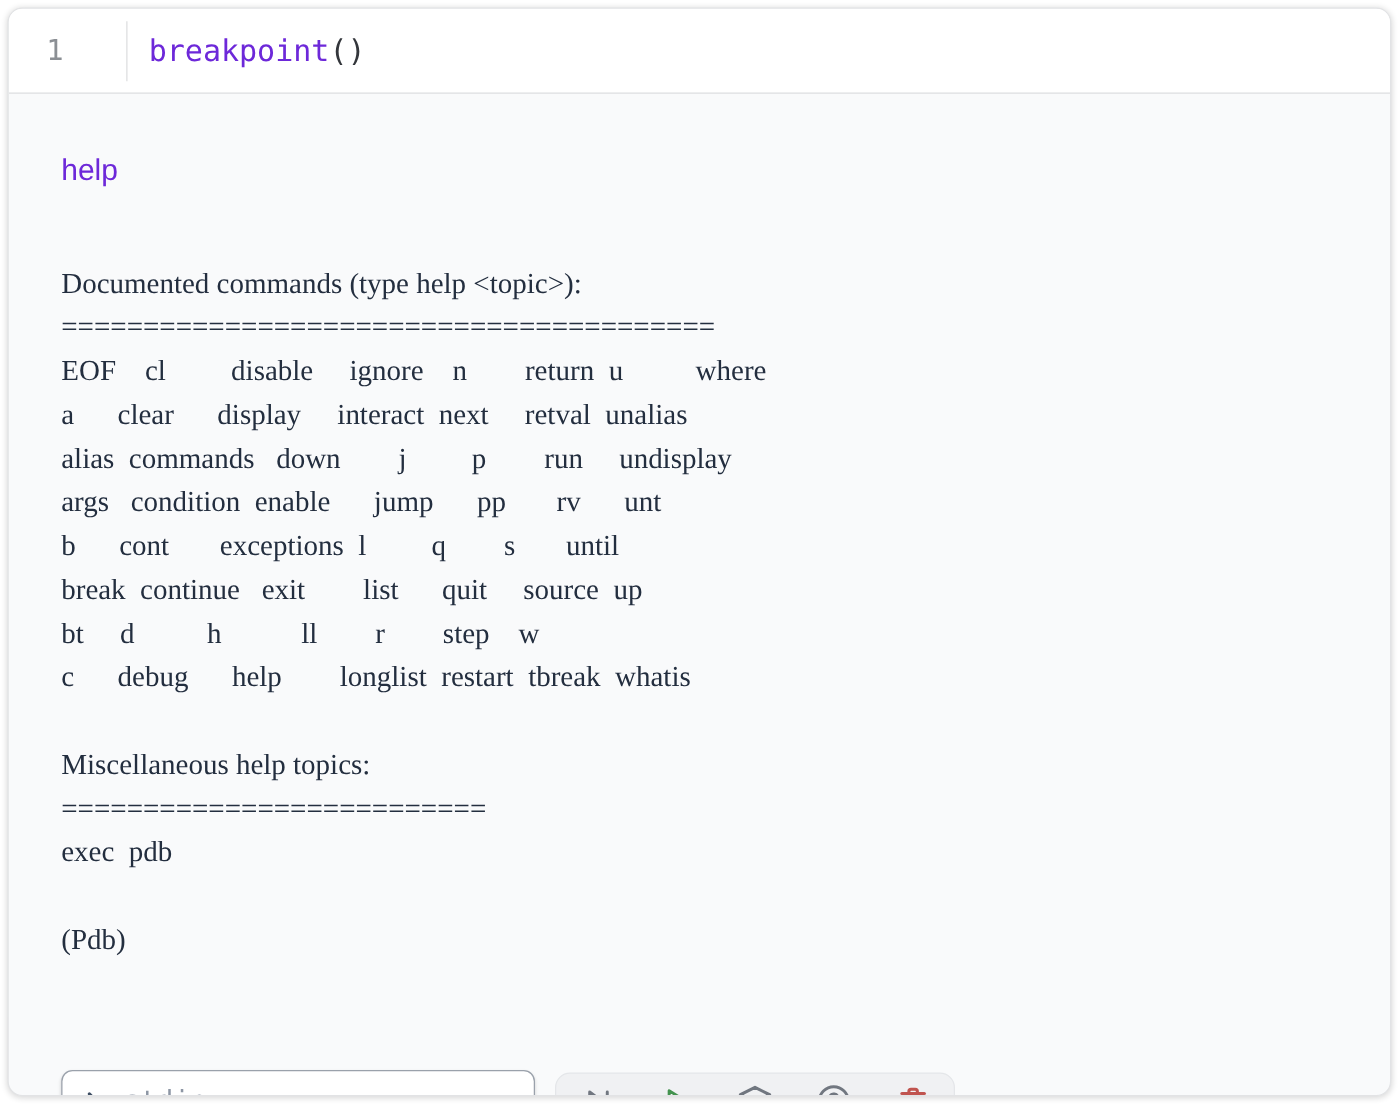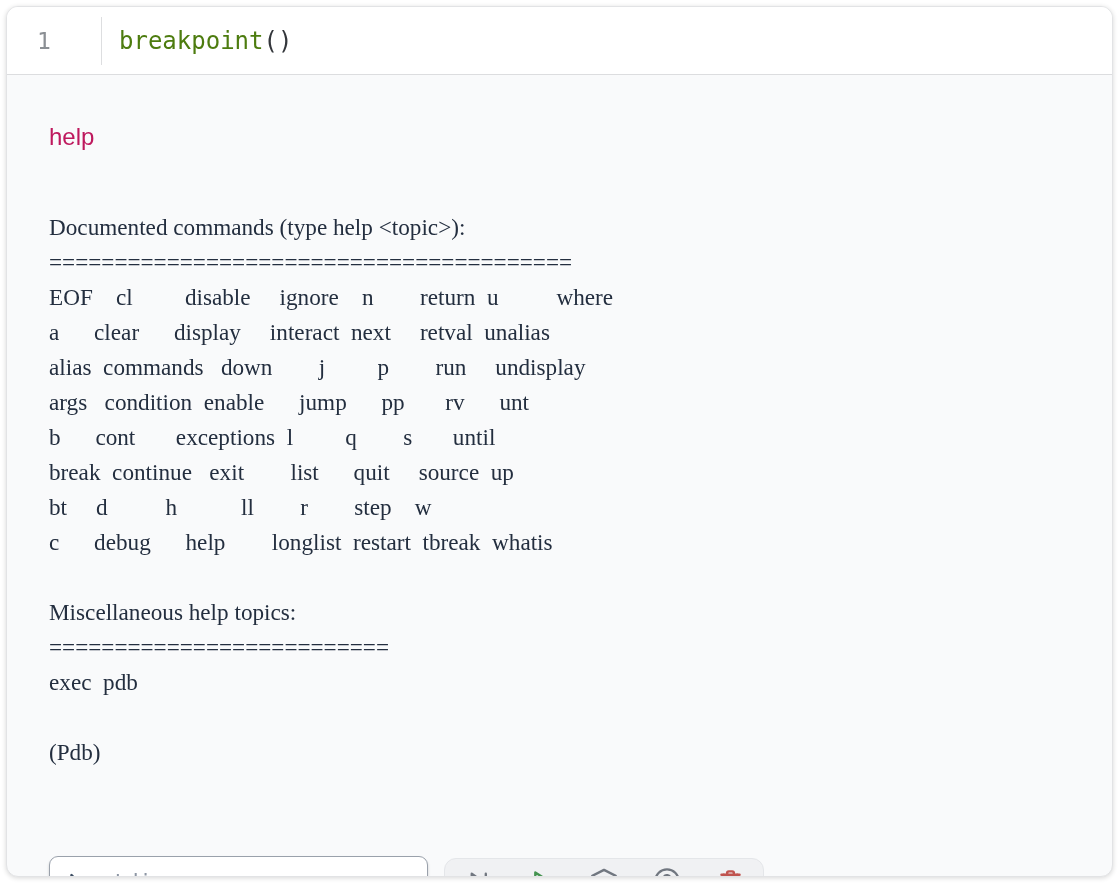--- a/index.html
+++ b/index.html
@@ -52,35 +52,35 @@
     height: 48px;
     background: #dddee0;
     flex: 0 0 auto;
   }
   .code-line {
     padding-left: 17px;
     font-family: "DejaVu Sans Mono", monospace;
     font-size: 24px;
     white-space: pre;
   }
-  .tok-builtin { color: #4d7c0f; }
+  .tok-builtin { color: #6d28d9; }
   .tok-punct   { color: #33363b; }
 
   
   .output {
     flex: 1 1 auto;
     position: relative;
     padding: 47px 0 0 42px;
     box-sizing: border-box;
   }
   .command-echo {
     font-family: "Liberation Sans", sans-serif;
     font-size: 24px;
     line-height: 30px;
-    color: #be185d;
+    color: #6d28d9;
     margin: 0;
   }
   .console-text {
     margin: 58px 0 0 0;
     font-family: Liberation Serif, serif;
     font-size: 23.2px;
     line-height: 35px;
     color: #232e3f;
     white-space: pre;
     overflow: hidden;

